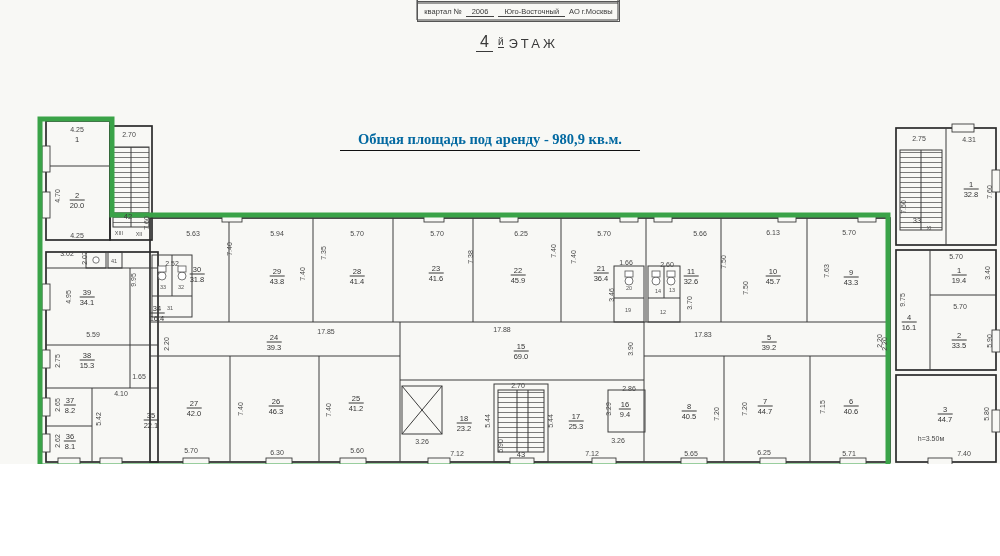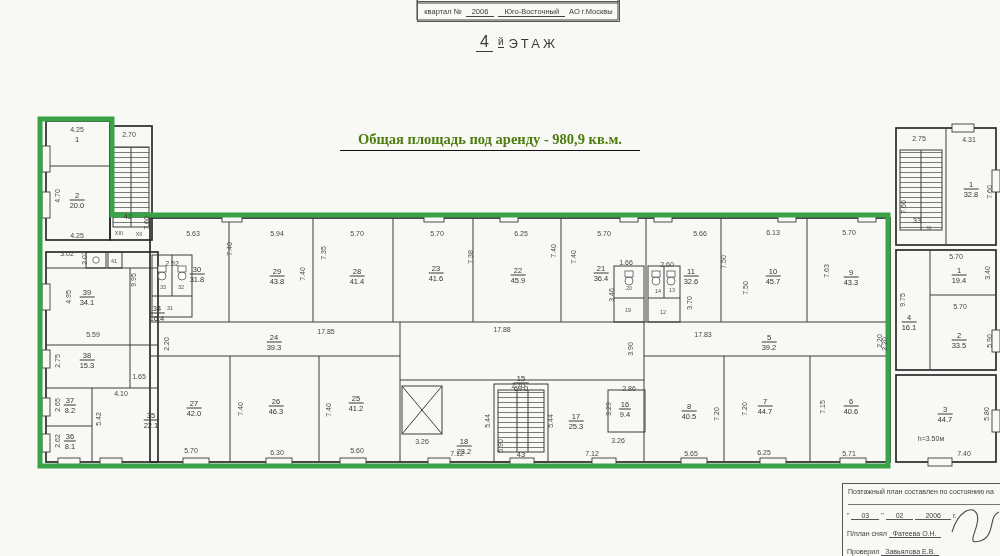--- a/index.html
+++ b/index.html
@@ -1,16 +1,16 @@
 <!DOCTYPE html>
 <html style="--green: #3aa348;"><head>
 <meta charset="utf-8">
 <style>
   html,body{margin:0;padding:0;background:#fff;}
-  #page{position:relative;width:1000px;height:556px;background:#f8f8f5;overflow:hidden;
+  #page{position:relative;width:1000px;height:464px;background:#f8f8f5;overflow:hidden;
         font-family:"Liberation Sans",sans-serif;color:#3a3a3a;}
   svg{position:absolute;left:0;top:0;}
   .w2{stroke:#2b2b2b;stroke-width:1.7;fill:none}
   .w1{stroke:#3c3c3c;stroke-width:1;fill:none}
   .win{fill:#f8f8f5;stroke:#3c3c3c;stroke-width:0.9}
   .fx{fill:#fff;stroke:#555;stroke-width:0.8}
   .sig{fill:none;stroke:#4a4a4a;stroke-width:1.1}
   .greenline{stroke:var(--green,#3aa348);stroke-width:5;fill:none}
   #labels{position:absolute;left:0;top:0;width:1000px;height:556px;}
   .dim{position:absolute;font-size:7px;line-height:1;color:#474747;white-space:nowrap;
@@ -27,21 +27,21 @@
           border:1px solid #555;font-size:7.5px;}
   #hdrbox .row{position:absolute;left:0;top:14px;width:100%;height:19px;border-top:1px solid #555;
           display:flex;align-items:center;justify-content:center;gap:4px;white-space:nowrap;}
   .u{border-bottom:1px solid #444;padding:0 6px;}
   #floortitle{position:absolute;left:476px;top:33px;font-size:13px;color:#3a3a3a;
           display:flex;align-items:flex-end;gap:5px;}
   #floortitle .fnum{font-size:16px;border-bottom:1.2px solid #3a3a3a;padding:0 4px;}
   #floortitle .fsuf{font-size:10px;border-bottom:1px solid #3a3a3a;margin-bottom:4px;}
   #floortitle .fword{letter-spacing:3px;margin-bottom:1px;}
   #maintitle{position:absolute;left:340px;top:131px;width:300px;text-align:center;
-          font-family:"Liberation Serif",serif;font-weight:bold;font-size:14.5px;color:#4d7c0f;
+          font-family:"Liberation Serif",serif;font-weight:bold;font-size:14.5px;color:#0369a1;
           border-bottom:1.6px solid #101010;padding-bottom:2px;white-space:nowrap;}
   
   #form{position:absolute;left:842px;top:483px;width:158px;height:73px;
         border-top:1px solid #555;border-left:1px solid #555;font-size:7px;color:#3f3f3f;}
   #form .l1{position:absolute;left:5px;top:4px;width:152px;border-bottom:1px solid #777;
         padding-bottom:9px;}
   #form .daterow{position:absolute;left:4px;top:28px;white-space:nowrap;}
   #form .ul{display:inline-block;border-bottom:1px solid #555;padding:0 10px;}
   #form .namerow{position:absolute;left:4px;top:46px;white-space:nowrap;}
   #form .chkrow{position:absolute;left:4px;top:64px;white-space:nowrap;}
@@ -218,26 +218,26 @@
       <div class="room" style="left: 197px; top: 274px;"><span class="num">30</span><span>31.8</span></div>
       <div class="room" style="left: 277px; top: 276px;"><span class="num">29</span><span>43.8</span></div>
       <div class="room" style="left: 357px; top: 276px;"><span class="num">28</span><span>41.4</span></div>
       <div class="room" style="left: 436px; top: 273px;"><span class="num">23</span><span>41.6</span></div>
       <div class="room" style="left: 518px; top: 275px;"><span class="num">22</span><span>45.9</span></div>
       <div class="room" style="left: 601px; top: 273px;"><span class="num">21</span><span>36.4</span></div>
       <div class="room" style="left: 691px; top: 276px;"><span class="num">11</span><span>32.6</span></div>
       <div class="room" style="left: 773px; top: 276px;"><span class="num">10</span><span>45.7</span></div>
       <div class="room" style="left: 851px; top: 277px;"><span class="num">9</span><span>43.3</span></div>
       <div class="room" style="left: 274px; top: 342px;"><span class="num">24</span><span>39.3</span></div>
-      <div class="room" style="left: 521px; top: 351px; margin-top: 32px;"><span class="num">15</span><span>69.0</span></div>
+      <div class="room" style="left: 521px; top: 351px;"><span class="num">15</span><span>69.0</span></div>
       <div class="room" style="left: 769px; top: 342px;"><span class="num">5</span><span>39.2</span></div>
       <div class="room" style="left: 194px; top: 408px;"><span class="num">27</span><span>42.0</span></div>
       <div class="room" style="left: 276px; top: 406px;"><span class="num">26</span><span>46.3</span></div>
       <div class="room" style="left: 356px; top: 403px;"><span class="num">25</span><span>41.2</span></div>
-      <div class="room" style="left: 464px; top: 446px;"><span class="num">18</span><span>23.2</span></div>
+      <div class="room" style="left: 464px; top: 423px;"><span class="num">18</span><span>23.2</span></div>
       <div class="room" style="left: 576px; top: 421px;"><span class="num">17</span><span>25.3</span></div>
       <div class="room" style="left: 625px; top: 409px;"><span class="num">16</span><span>9.4</span></div>
       <div class="room" style="left: 689px; top: 411px;"><span class="num">8</span><span>40.5</span></div>
       <div class="room" style="left: 765px; top: 406px;"><span class="num">7</span><span>44.7</span></div>
       <div class="room" style="left: 851px; top: 406px;"><span class="num">6</span><span>40.6</span></div>
       <div class="room" style="left: 971px; top: 189px;"><span class="num">1</span><span>32.8</span></div>
       <div class="room" style="left: 959px; top: 275px;"><span class="num">1</span><span>19.4</span></div>
       <div class="room" style="left: 909px; top: 322px;"><span class="num">4</span><span>16.1</span></div>
       <div class="room" style="left: 959px; top: 340px;"><span class="num">2</span><span>33.5</span></div>
       <div class="room" style="left: 945px; top: 414px;"><span class="num">3</span><span>44.7</span></div>

